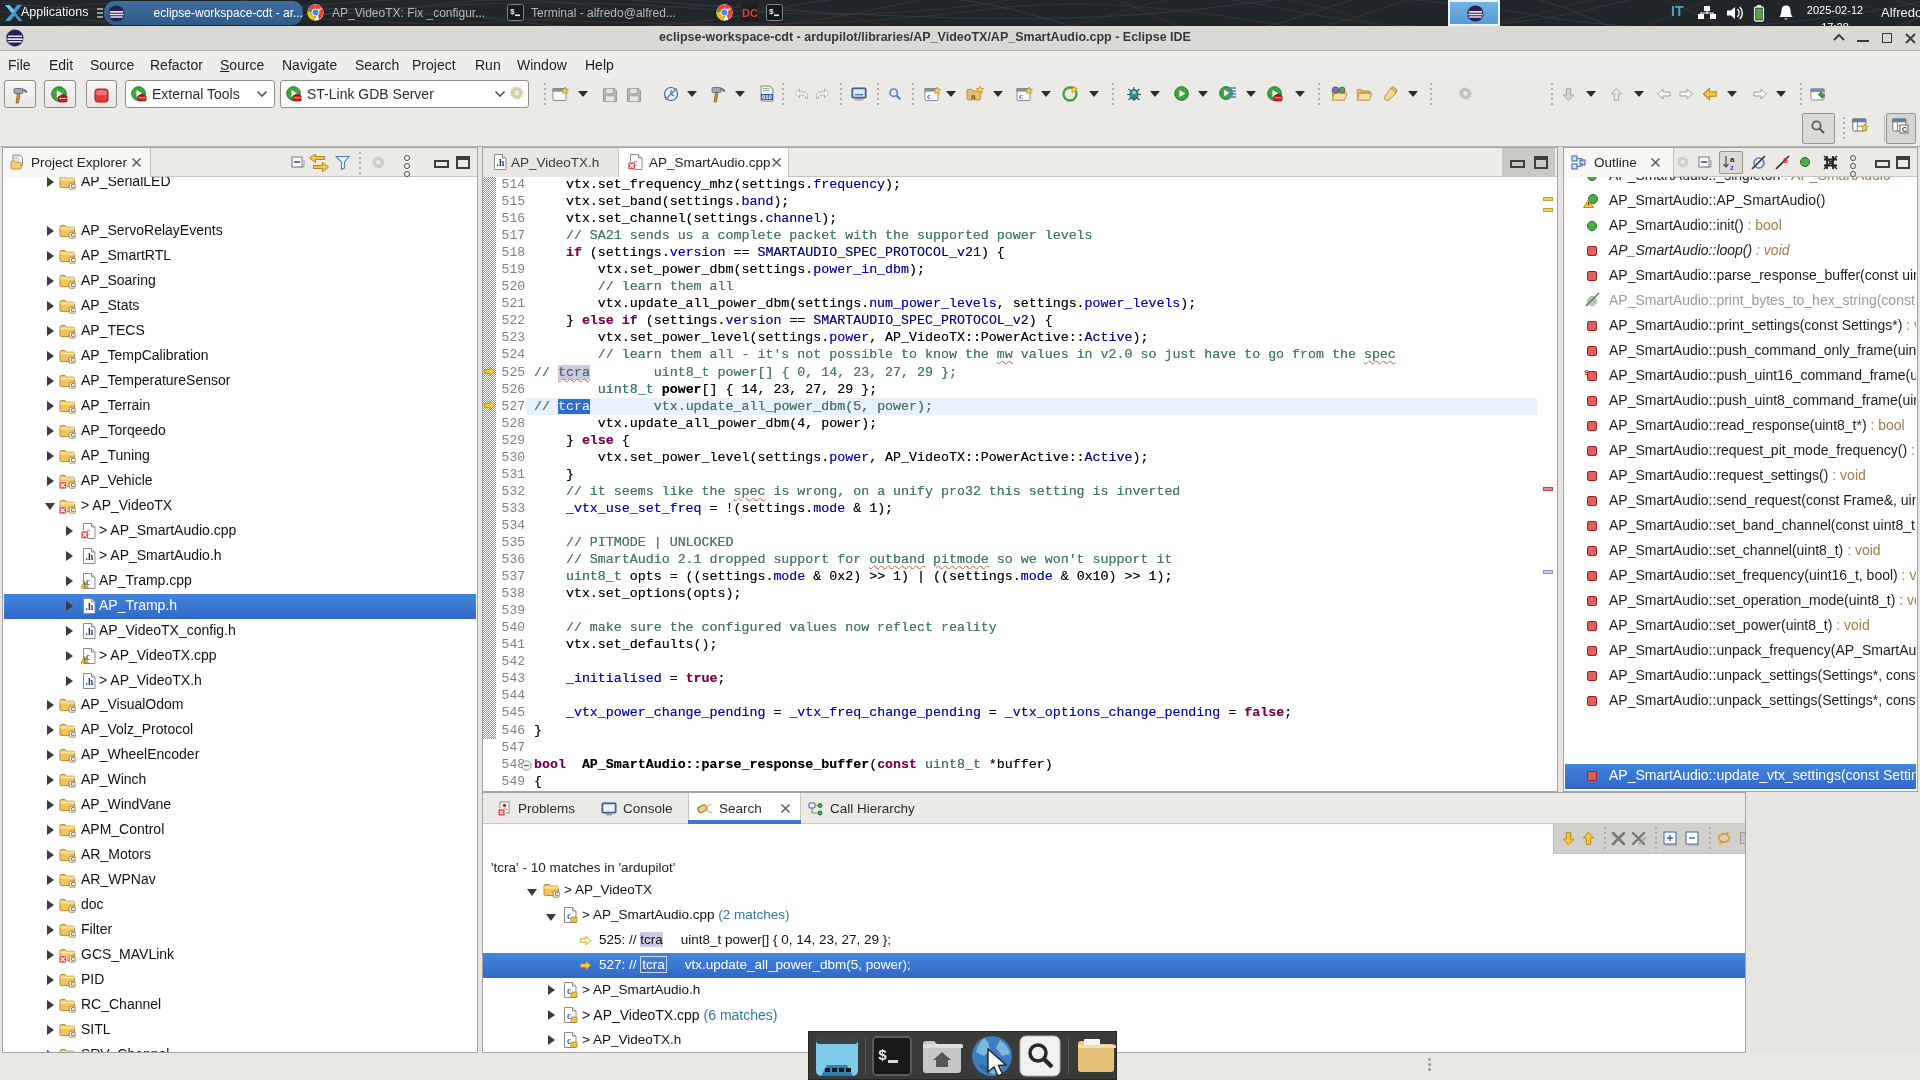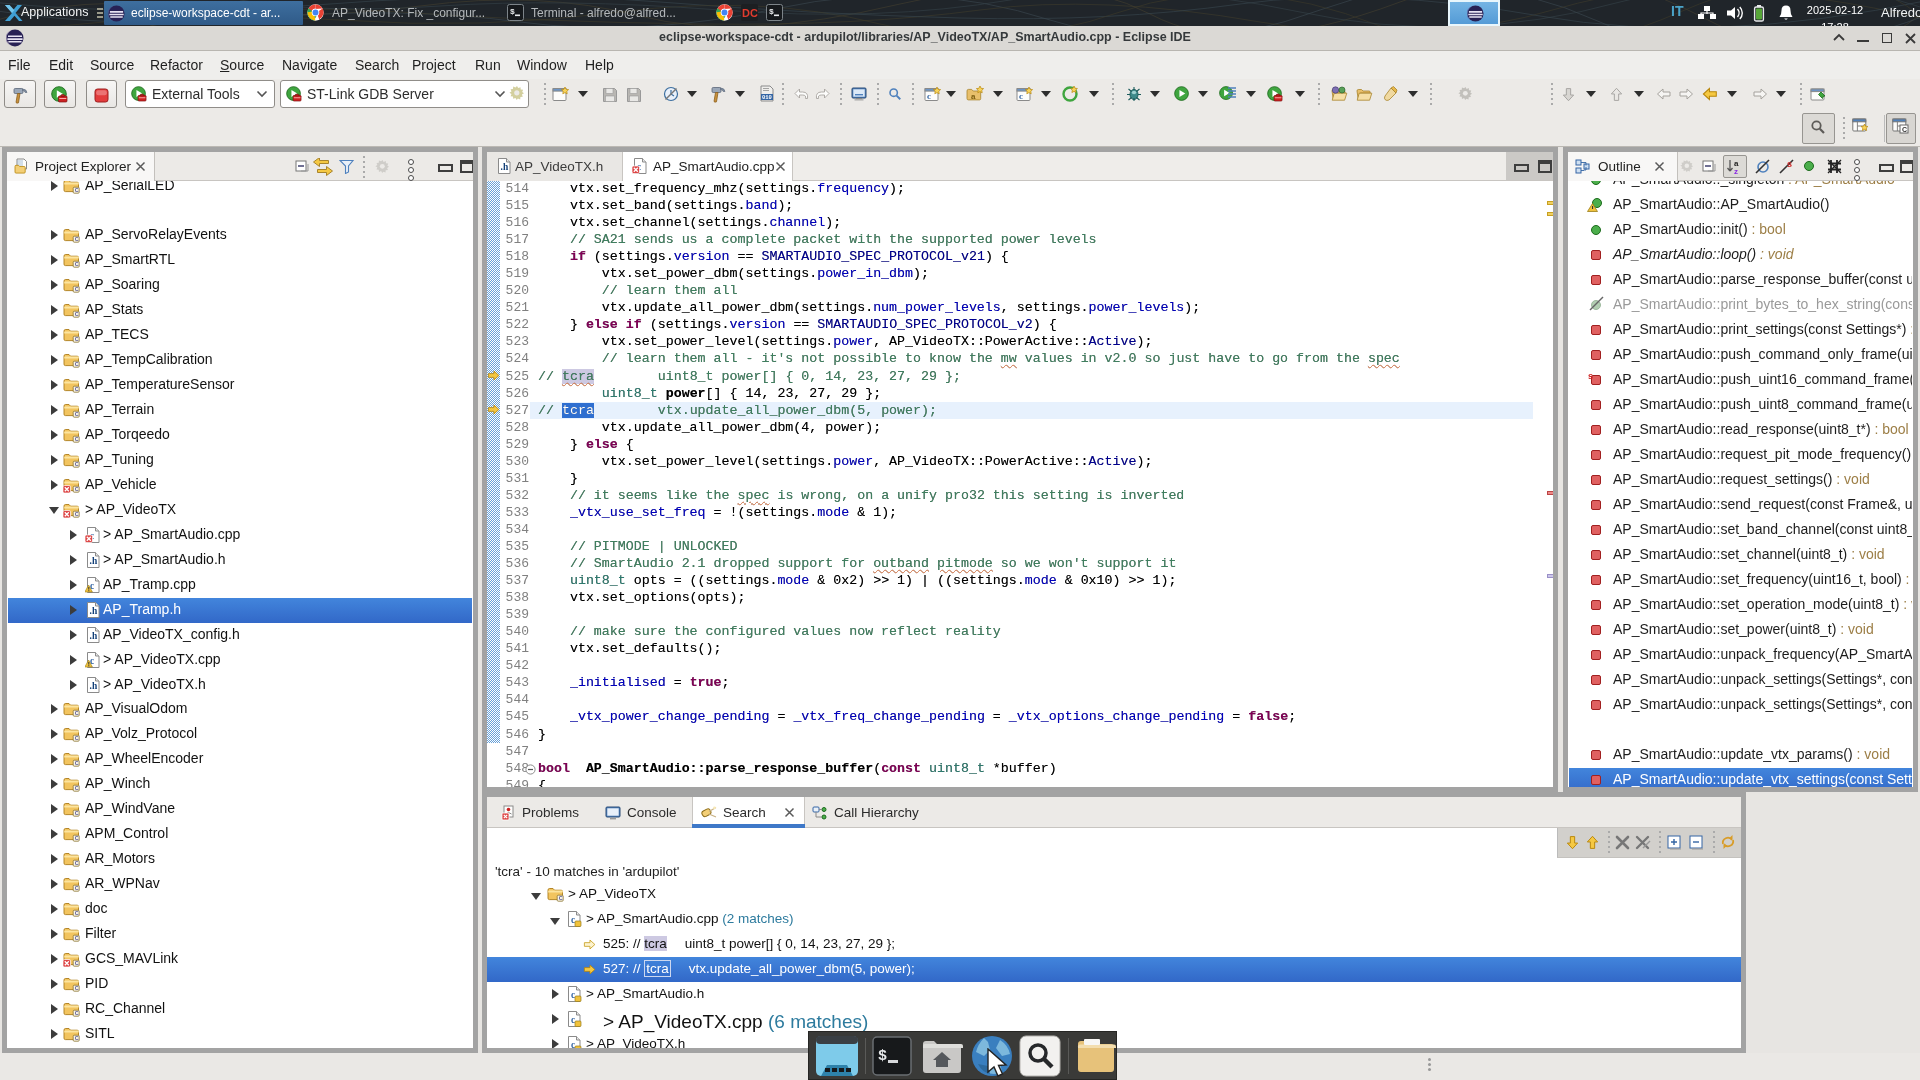--- a/index.html
+++ b/index.html
@@ -3,21 +3,21 @@
 *{margin:0;padding:0;box-sizing:border-box;}
 html,body{width:1920px;height:1080px;overflow:hidden;background:#e7e5e2;
  font-family:"Liberation Sans",sans-serif;}
 .abs{position:absolute;}
 svg{display:block;}
 .mono{font-family:"Liberation Mono",monospace;}
 
 #dpanel{left:0;top:0;width:1920px;height:26px;background:#20252a;color:#eceff1;}
 #dpanel .wbtn{position:absolute;top:1px;height:24px;display:flex;align-items:center;
  font-size:12px;color:#b4b8bb;}
-#dpanel .active{background:linear-gradient(#3e6f9f,#2f5a88);color:#fff;border-radius:1px;}
+#dpanel .active{background:linear-gradient(#3e6f9f,#2f5a88);color:#fff;border-radius:11px;justify-content:flex-end;}
 
 #titlebar{left:0;top:26px;width:1920px;height:25px;background:#dbd9d5;
  border-bottom:1px solid #b9b6b1;}
 #titlebar .t{position:absolute;top:4px;left:0;width:1850px;text-align:center;
  font-size:12.5px;font-weight:bold;color:#35393b;}
 
 #menubar{left:0;top:51px;width:1920px;height:28px;background:#efeeec;}
 #menubar span{position:absolute;top:6px;font-size:14px;color:#1f1f1f;}
 
 #tb1{left:0;top:79px;width:1920px;height:33px;background:#eceae7;}
@@ -25,21 +25,21 @@
  border-bottom:1px solid #bbb8b3;}
 .tbtn{position:absolute;top:1px;height:28px;border:1px solid #8f8c88;border-radius:3px;
  background:linear-gradient(#f7f6f5,#e9e7e4);display:flex;align-items:center;justify-content:center;}
 .combo{position:absolute;top:1px;height:28px;border:1px solid #908d89;border-radius:3px;
  background:#fff;display:flex;align-items:center;font-size:14px;color:#2d2d2d;}
 .dd{position:absolute;top:13px;width:0;height:0;border-left:5px solid transparent;
  border-right:5px solid transparent;border-top:6px solid #2d2d2d;}
 .sepd{position:absolute;top:4px;width:2px;height:24px;
  background-image:repeating-linear-gradient(#aaa 0 2px,transparent 2px 5px);}
 
-.view{background:#fff;border:5px solid #a3a3a3;}
+.view{background:#fff;border:1px solid #a3a3a3;}
 .tabrow{position:absolute;left:0;top:0;right:0;height:29px;background:#eceae7;
  border-bottom:1px solid #c8c5c1;}
 .vtab{position:absolute;top:0;height:29px;display:flex;align-items:center;
  font-size:13.5px;color:#2b2b2b;}
 .vtab.on{background:#f8f7f6;border-right:1px solid #c3c0bc;}
 
 .trow{position:absolute;left:1px;right:1px;height:25px;}
 .trow .arr{position:absolute;top:7px;width:0;height:0;}
 .arr.c{border-top:5px solid transparent;border-bottom:5px solid transparent;border-left:7px solid #3c3c3c;}
 .arr.o{border-left:5px solid transparent;border-right:5px solid transparent;border-top:7px solid #3c3c3c;margin-top:2px;}
@@ -1096,24 +1096,20 @@
 <div class="otxt">AP_SmartAudio::unpack_frequency(AP_SmartAudi</div>
 </div>
 <div class="orow" style="top:487.0px;">
 <div class="abs" style="left:22px;top:7px;width:10px;height:10px;border-radius:2px;background:#e06060;border:1px solid #a02020;"></div>
 <div class="otxt">AP_SmartAudio::unpack_settings(Settings*, const S</div>
 </div>
 <div class="orow" style="top:512.0px;">
 <div class="abs" style="left:22px;top:7px;width:10px;height:10px;border-radius:2px;background:#e06060;border:1px solid #a02020;"></div>
 <div class="otxt">AP_SmartAudio::unpack_settings(Settings*, const S</div>
 </div>
-<div class="orow" style="top:562.0px;">
-<div class="abs" style="left:22px;top:7px;width:10px;height:10px;border-radius:2px;background:#e06060;border:1px solid #a02020;"></div>
-<div class="otxt">AP_SmartAudio::update_vtx_params()<span class="typ"> : void</span></div>
-</div>
 <div class="orow sel" style="top:587.0px;">
 <div class="abs" style="left:22px;top:7px;width:10px;height:10px;border-radius:2px;background:#e06060;border:1px solid #a02020;"></div>
 <div class="otxt">AP_SmartAudio::update_vtx_settings(const Setting</div>
 </div>
 </div>
 </div>
 <div class="view abs" style="left:482px;top:792px;width:1264px;height:261px;overflow:hidden;">
 <div class="abs" style="left:0;top:0;right:0;height:31px;background:#eceae7;border-bottom:1px solid #c8c5c1;"></div>
 <svg class="abs" style="left:14px;top:8px" width="16" height="16" viewBox="0 0 16 16">
 <rect x="3" y="1" width="9" height="11" fill="#fdfdfc" stroke="#8a8a8a"></rect>
@@ -1246,21 +1242,21 @@
       <div class="abs" style="left:99px;top:4px;font-size:13.5px;color:#111;">&gt; AP_SmartAudio.h</div>
     </div>
 <div class="abs" style="left:0;top:210px;right:0;height:25px;">
       <div class="arr c abs" style="left:65px;top:7px;"></div>
       <svg class="abs" style="left:79px;top:4px" width="16" height="16" viewBox="0 0 16 16">
 <path d="M2.5 .5 h8 l3.5 3.5 v11.5 h-11.5z" fill="#fff" stroke="#8a8a8a"></path>
 <path d="M10.5 .5 v3.5 h3.5" fill="#e8e8e8" stroke="#8a8a8a"></path>
 <text x="5" y="12" font-size="9.5" font-weight="bold" fill="#3465a4" font-family="Liberation Serif,serif">c</text>
 <rect x="9" y="10" width="6" height="5.5" rx="1" fill="#f0c23c" stroke="#9a7d18" stroke-width="0.7"></rect>
       </svg>
-      <div class="abs" style="left:116px;top:4px;font-size:19px;color:#111;">&gt; AP_VideoTX.cpp <span style="color:#2d7b9e;">(6 matches)</span></div>
+      <div class="abs" style="left:99px;top:4px;font-size:14px;color:#111;">&gt; AP_VideoTX.cpp <span style="color:#2d7b9e;">(6 matches)</span></div>
     </div>
 <div class="abs" style="left:0;top:235px;right:0;height:25px;">
       <div class="arr c abs" style="left:65px;top:7px;"></div>
       <svg class="abs" style="left:79px;top:4px" width="16" height="16" viewBox="0 0 16 16">
 <path d="M2.5 .5 h8 l3.5 3.5 v11.5 h-11.5z" fill="#fff" stroke="#8a8a8a"></path>
 <path d="M10.5 .5 v3.5 h3.5" fill="#e8e8e8" stroke="#8a8a8a"></path>
 <text x="5" y="12" font-size="9.5" font-weight="bold" fill="#3465a4" font-family="Liberation Serif,serif">c</text>
 <rect x="9" y="10" width="6" height="5.5" rx="1" fill="#f0c23c" stroke="#9a7d18" stroke-width="0.7"></rect>
       </svg>
       <div class="abs" style="left:99px;top:4px;font-size:13.5px;color:#111;">&gt; AP_VideoTX.h</div>

